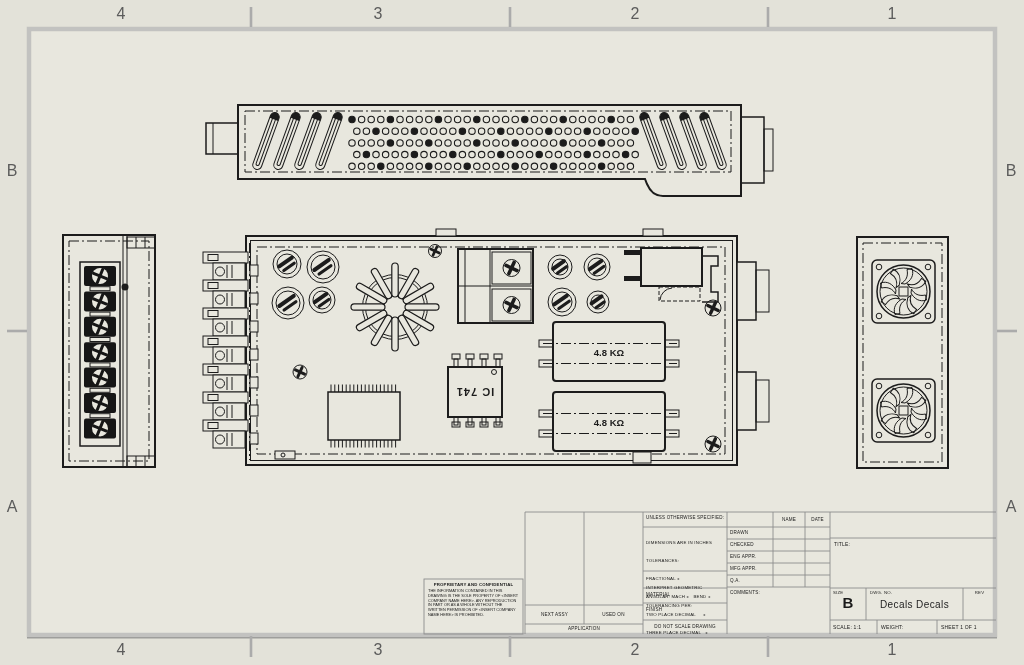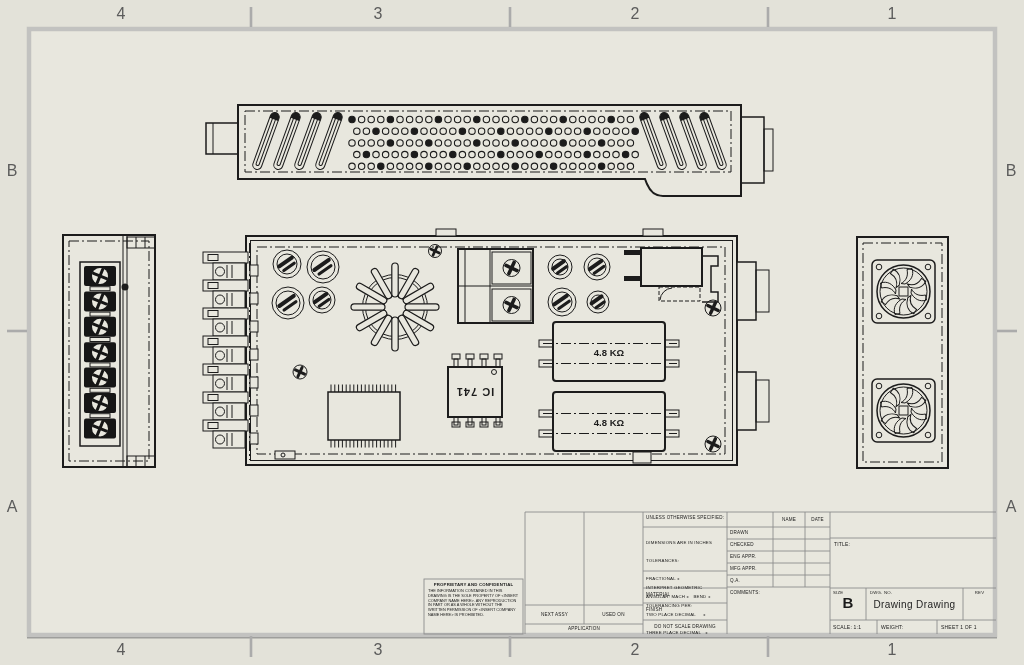--- a/index.html
+++ b/index.html
@@ -704,21 +704,21 @@
 <div class="t" style="left:730px;top:542px;">CHECKED</div>
 <div class="t" style="left:730px;top:554px;">ENG APPR.</div>
 <div class="t" style="left:730px;top:566px;">MFG APPR.</div>
 <div class="t" style="left:730px;top:578px;">Q.A.</div>
 <div class="t" style="left:730px;top:590px;">COMMENTS:</div>
 
 <div class="t" style="left:834px;top:541px;font-size:5px;">TITLE:</div>
 <div class="t" style="left:833px;top:590px;font-size:4.3px;">SIZE</div>
 <div class="t c big-b" style="left:830px;top:594px;width:36px;">B</div>
 <div class="t" style="left:870px;top:590px;font-size:4.3px;">DWG. NO.</div>
-<div class="t c dwgname" style="left:866px;top:599px;width:97px;">Drawing Drawing</div>
+<div class="t c dwgname" style="left:866px;top:599px;width:97px;">Decals Decals</div>
 <div class="t c" style="left:963px;top:590px;width:33px;font-size:4.3px;">REV</div>
 <div class="t" style="left:833px;top:624px;font-size:5px;">SCALE: 1:1</div>
 <div class="t" style="left:881px;top:624px;font-size:5px;">WEIGHT:</div>
 <div class="t" style="left:941px;top:624px;font-size:5px;">SHEET 1 OF 1</div>
 
 <div class="t c prop-h" style="left:424px;top:582px;width:99px;">PROPRIETARY AND CONFIDENTIAL</div>
 <div class="t prop-b" style="left:428px;top:589px;width:91px;">THE INFORMATION CONTAINED IN THIS DRAWING IS THE SOLE PROPERTY OF &lt;INSERT COMPANY NAME HERE&gt;. ANY REPRODUCTION IN PART OR AS A WHOLE WITHOUT THE WRITTEN PERMISSION OF &lt;INSERT COMPANY NAME HERE&gt; IS PROHIBITED.</div>
 
 </div>
 

